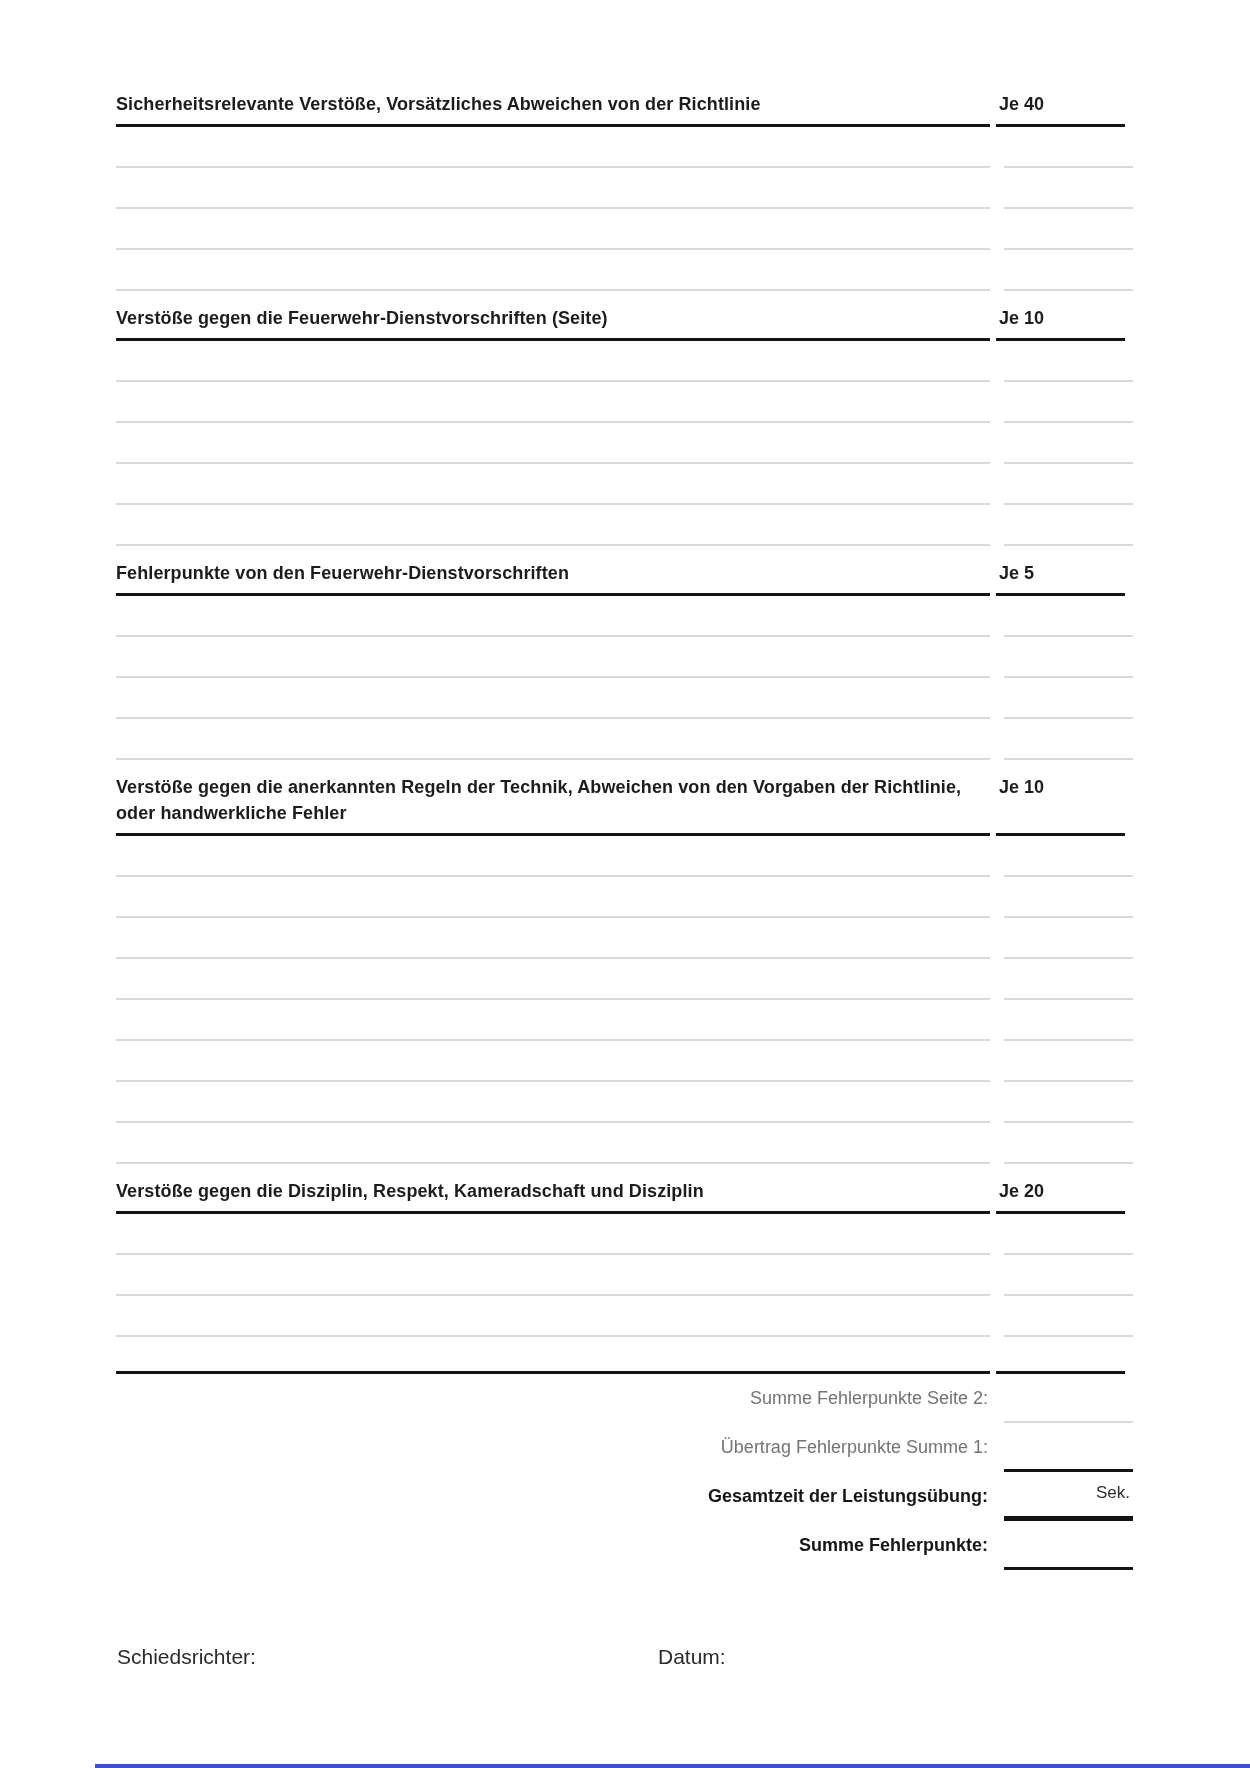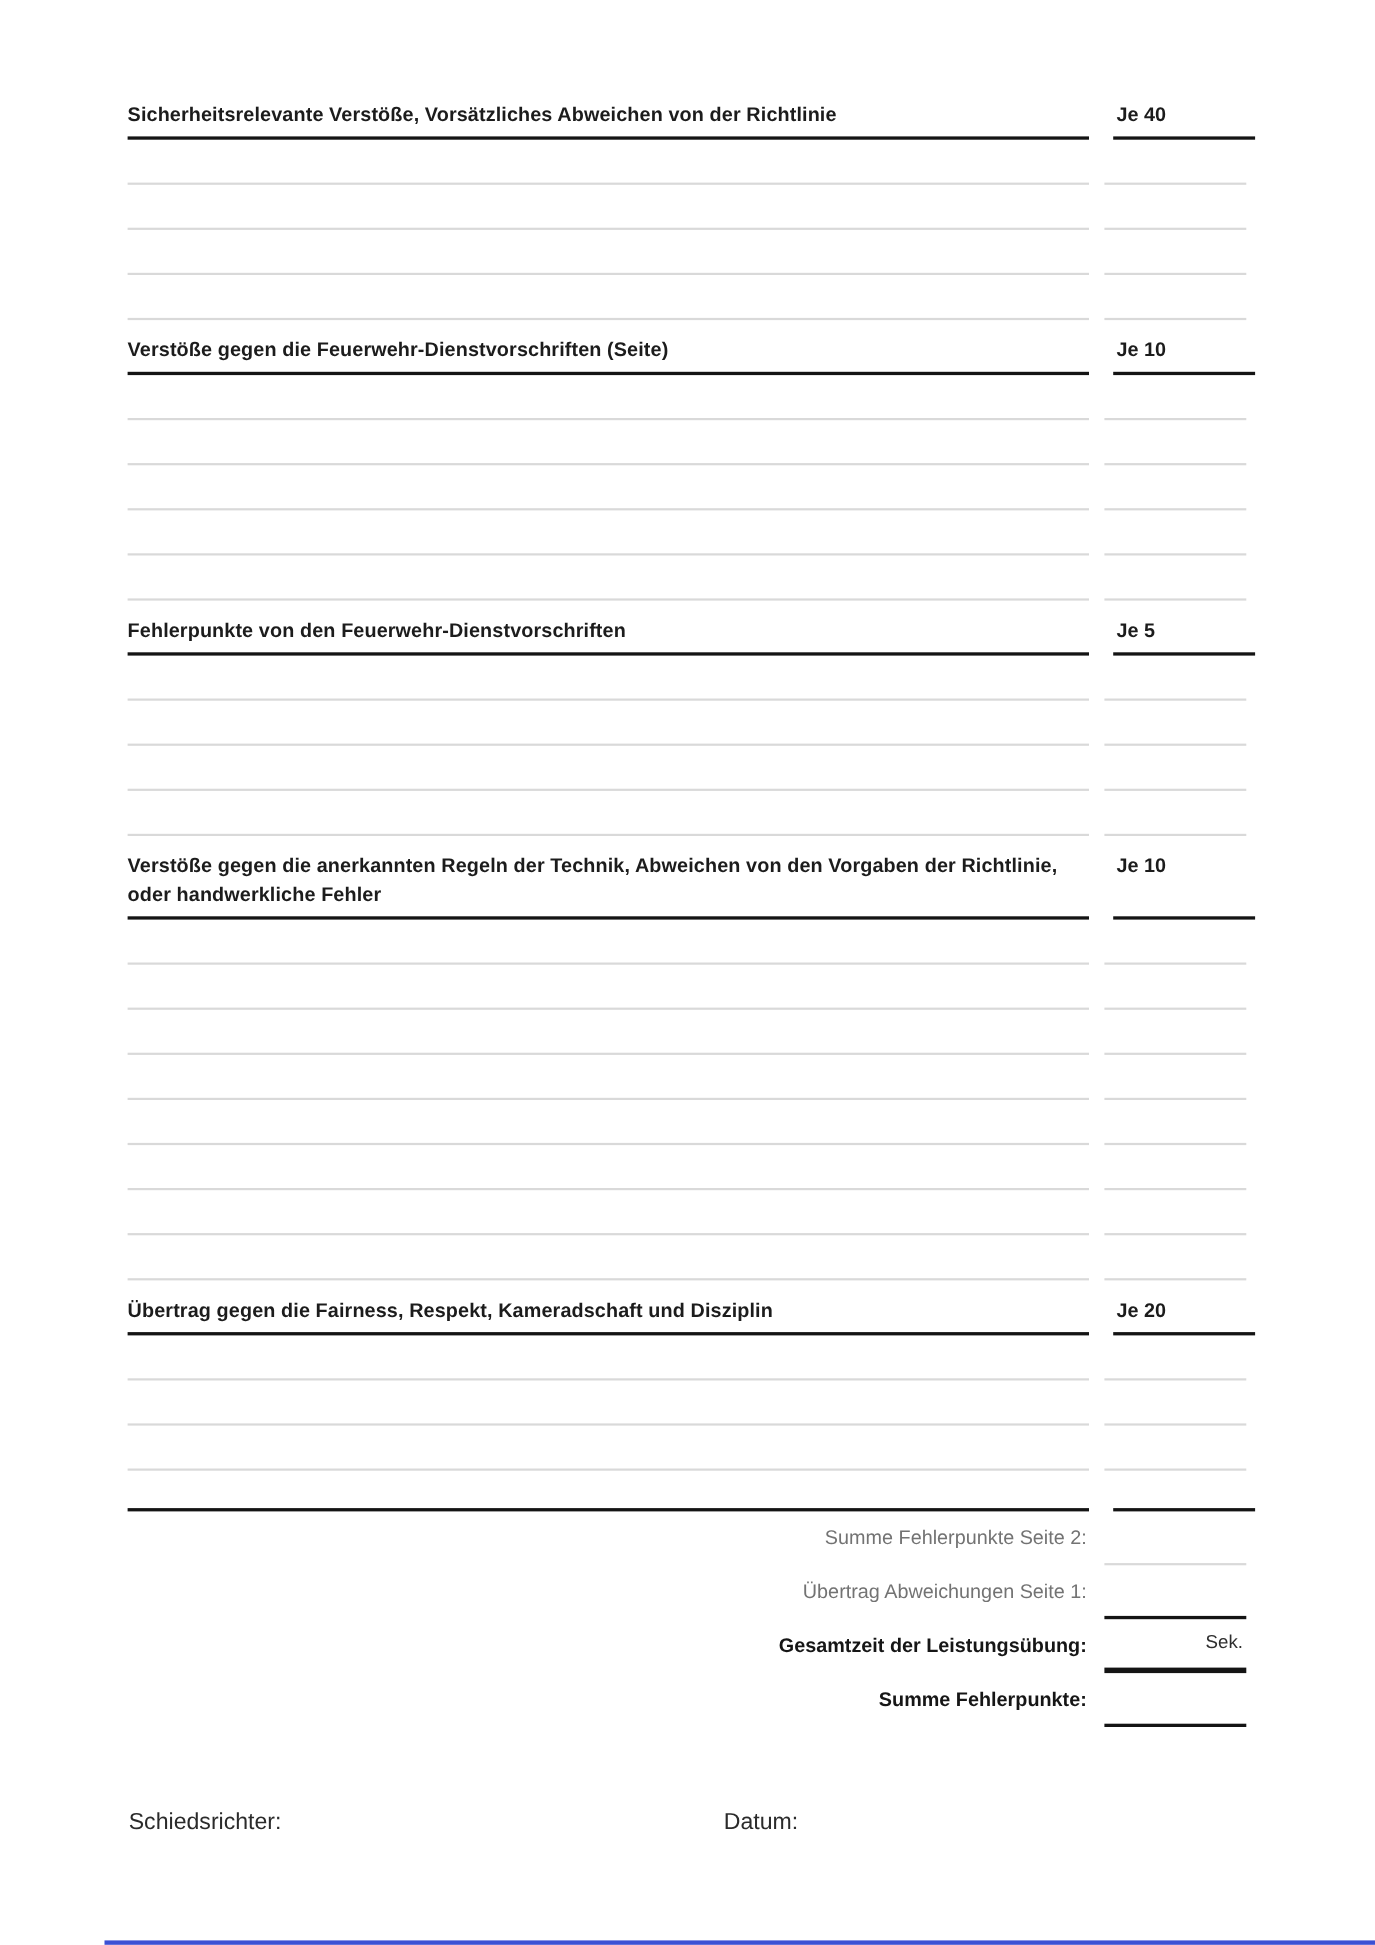--- a/index.html
+++ b/index.html
@@ -3,21 +3,21 @@
 <meta charset="utf-8">
 <style>
   html,body{margin:0;padding:0;background:#ffffff;}
   body{
     width:1250px;height:1768px;position:relative;overflow:hidden;
     font-family:"Liberation Sans", sans-serif;color:#1c1c1c;
   }
   .page{position:relative;width:1250px;height:1768px;background:#ffffff;}
   .content{padding:77px 0 0 116px;width:1017px;}
 
-  .row-grid{display:grid;grid-template-columns:874px 129px;column-gap:22px;}
+  .row-grid{display:grid;grid-template-columns:874px 129px;column-gap:6px;}
 
   
   .section-head .cell{border-bottom:3px solid #141414;}
   .sh-title{
     font-weight:bold;font-size:18px;line-height:26px;
     padding:14px 0 7px 0;letter-spacing:0.1px;
   }
   .sh-pts{
     font-weight:bold;font-size:18px;line-height:26px;
     padding:14px 0 7px 3px;
@@ -200,21 +200,21 @@
           <div class="blank-row">
             <div class="cell-main"></div>
             <div class="cell-pts"></div>
           </div>
         </div>
     </div>
 
     <div class="section">
       <div class="row-grid section-head">
         <div class="cell">
-            <div class="sh-title">Übertrag gegen die Fairness, Respekt, Kameradschaft und Disziplin</div>
+            <div class="sh-title">Verstöße gegen die Disziplin, Respekt, Kameradschaft und Disziplin</div>
           </div>
         <div class="cell">
             <div class="sh-pts">Je 20</div>
           </div>
       </div>
       <div class="rows">
           <div class="blank-row">
             <div class="cell-main"></div>
             <div class="cell-pts"></div>
           </div>
@@ -233,21 +233,21 @@
       <div class="cell"></div>
       <div class="cell"></div>
     </div>
 
     <div class="summary">
       <div class="summary-row s-line-light">
         <div class="s-label">Summe Fehlerpunkte Seite 2:</div>
         <div class="s-box"></div>
       </div>
       <div class="summary-row s-line-dark">
-        <div class="s-label">Übertrag Abweichungen Seite 1:</div>
+        <div class="s-label">Übertrag Fehlerpunkte Summe 1:</div>
         <div class="s-box"></div>
       </div>
       <div class="summary-row s-bold s-line-heavy">
         <div class="s-label">Gesamtzeit der Leistungsübung:</div>
         <div class="s-box">
           <span>Sek.</span>
         </div>
       </div>
       <div class="summary-row s-bold s-line-dark">
         <div class="s-label">Summe Fehlerpunkte:</div>

